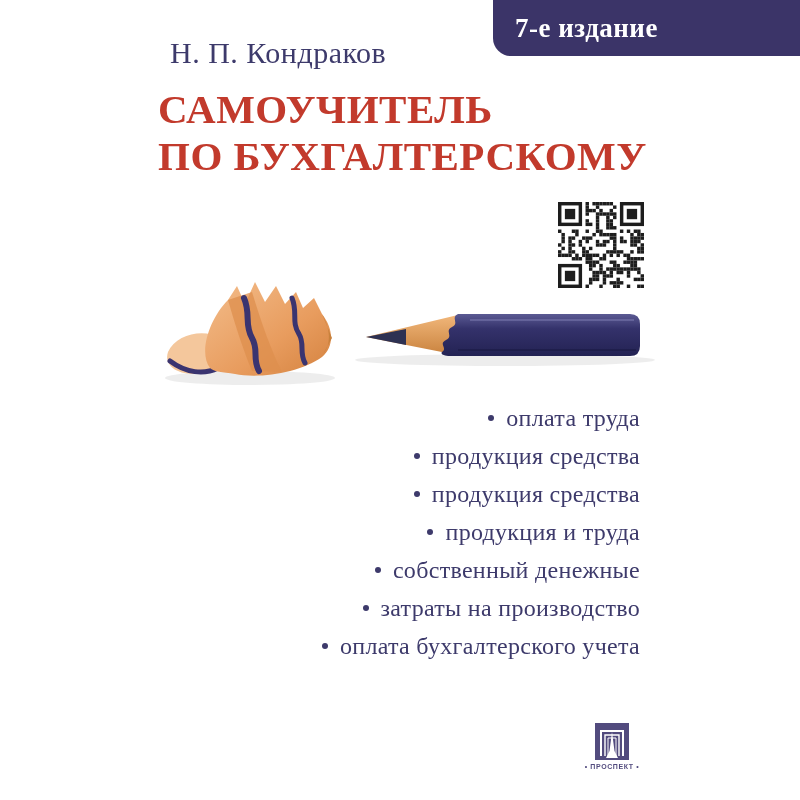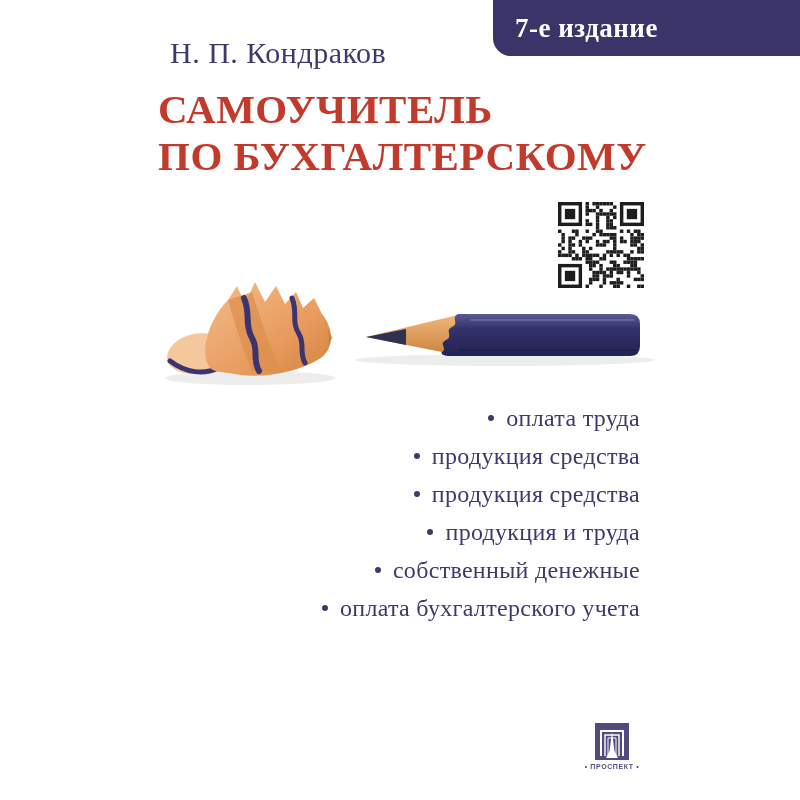--- a/index.html
+++ b/index.html
@@ -370,20 +370,24 @@
         <span class="dot"></span>
         <span>продукция и труда</span>
       </li>
 
       <li>
         <span class="dot"></span>
         <span>собственный денежные</span>
       </li>
 
 
+      <li>
+        <span class="dot"></span>
+        <span>затраты на производство</span>
+      </li>
 
       <li>
         <span class="dot"></span>
         <span>оплата бухгалтерского учета</span>
       </li>
     </ul>
 
   <div class="publisher">
     <svg width="34" height="38" viewBox="0 0 34 38">
       <rect x="0" y="0" width="34" height="37" fill="#524b7e"></rect>

